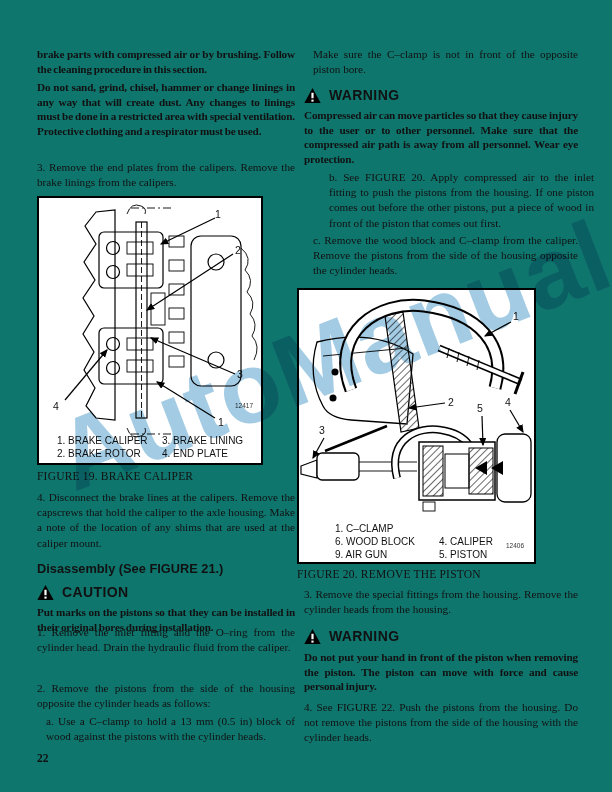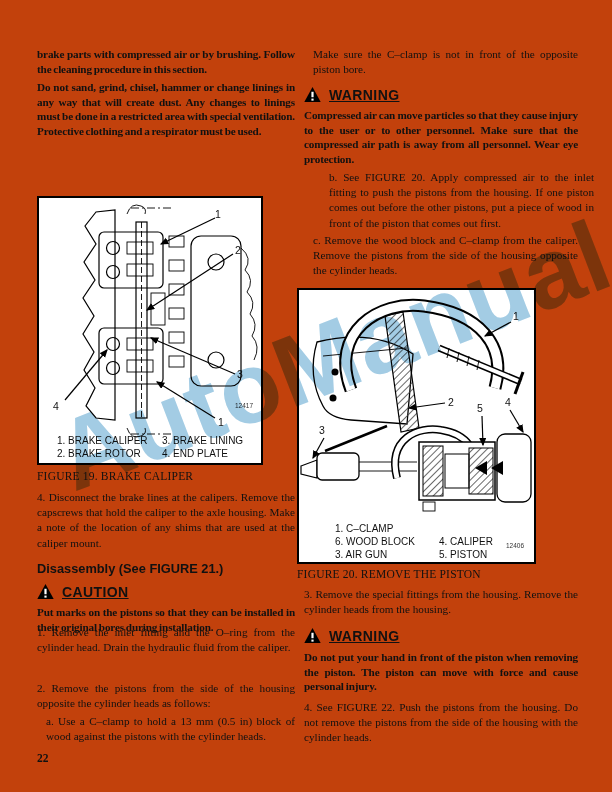--- a/index.html
+++ b/index.html
@@ -1,23 +1,23 @@
 <!DOCTYPE html>
 <html><head>
 <meta charset="utf-8">
 <style>
   html,body{margin:0;padding:0;background:#ffffff;}
-  .page{position:relative;width:612px;height:792px;background:#c2410c;overflow:hidden;
+  .page{position:relative;width:612px;height:792px;background:#0f766e;overflow:hidden;
         font-family:"Liberation Serif", serif;color:#111;}
   .abs{position:absolute;}
   .para{font-size:11.2px;line-height:15.2px;text-align:justify;}
   .bold{font-weight:bold;letter-spacing:-0.15px;word-spacing:-0.8px;line-height:14.6px;}
   .indent{margin-left:9px;}
   .heading{font-family:"Liberation Sans", sans-serif;font-weight:bold;font-size:12.8px;}
-  .alert-head{display:flex;gap:8px;text-decoration:underline;}
+  .alert-head{display:flex;align-items:center;gap:8px;}
   .alert-label{font-family:"Liberation Sans", sans-serif;font-weight:bold;font-size:14px;letter-spacing:0.4px;}
   .tri{width:17px;height:15px;display:block;}
   .figbox{position:absolute;border:2.5px solid #000;background:#fff;}
   .figbox svg{position:absolute;left:0;top:0;}
   .callout{position:absolute;font-family:"Liberation Sans", sans-serif;font-size:10.5px;color:#111;}
   .artid{position:absolute;font-family:"Liberation Sans", sans-serif;font-size:6.5px;color:#333;}
   .legend{position:absolute;font-family:"Liberation Sans", sans-serif;font-size:10px;line-height:13px;white-space:nowrap;}
   .caption{position:absolute;font-size:11.5px;letter-spacing:0.2px;text-align:left;}
   .pagenum{font-size:11.5px;font-weight:bold;}
   .watermark{position:absolute;left:74px;top:400px;z-index:50;pointer-events:none;
@@ -29,20 +29,21 @@
 </style>
 </head>
 <body>
 
 <div class="page">
 
   <div class="abs para bold" style="left:37px;top:47px;width:258px;">brake parts with compressed air or by brushing. Follow the cleaning procedure in this section.</div>
 
   <div class="abs para bold" style="left:37px;top:80px;width:258px;">Do not sand, grind, chisel, hammer or change linings in any way that will create dust. Any changes to linings must be done in a restricted area with special ventilation. Protective clothing and a respirator must be used.</div>
 
+  <div class="abs para" style="left:37px;top:160px;width:258px;">3. Remove the end plates from the calipers. Remove the brake linings from the calipers.</div>
 
   <div class="figbox" style="left:37px;top:196px;width:222px;height:265px;">
     <svg width="222" height="265" viewBox="0 0 222 265">
       <defs>
         <marker id="m19" markerWidth="8" markerHeight="8" refX="6" refY="3" orient="auto">
           <path d="M0,0 L7,3 L0,6 Z" fill="#000"></path>
         </marker>
       </defs>
 
       <path class="line" d="M57,14 L46,28 L57,46 L45,64 L56,82 L44,100 L55,118 L44,136 L55,154 L45,172 L56,190 L47,208 L57,220 L76,222 L76,12 Z"></path>
@@ -205,21 +206,21 @@
     </svg>
     <span class="callout" style="left:214px;top:20px;">1</span>
     <span class="callout" style="left:149px;top:106px;">2</span>
     <span class="callout" style="left:20px;top:134px;">3</span>
     <span class="callout" style="left:206px;top:106px;">4</span>
     <span class="callout" style="left:178px;top:112px;">5</span>
     <span class="artid" style="left:207px;top:252px;">12406</span>
     <div class="legend" style="left:36px;top:232px;">
       <div>1. C–CLAMP</div>
       <div>6. WOOD BLOCK</div>
-      <div>3. AIR GUN</div>
+      <div>9. AIR GUN</div>
     </div>
     <div class="legend" style="left:140px;top:245px;">
       <div>4. CALIPER</div>
       <div>5. PISTON</div>
     </div>
   </div>
   <div class="caption" style="left:297px;top:568px;width:235px;">FIGURE 20. REMOVE THE PISTON</div>
 
   <div class="abs para" style="left:304px;top:587px;width:274px;">3. Remove the special fittings from the housing. Remove the cylinder heads from the housing.</div>
 

